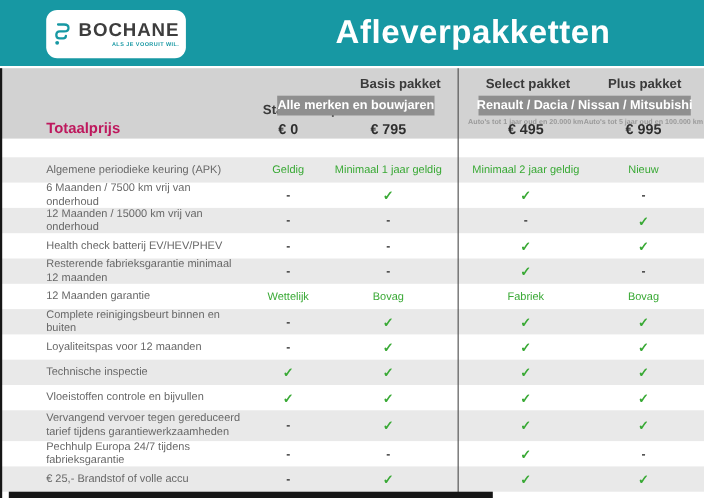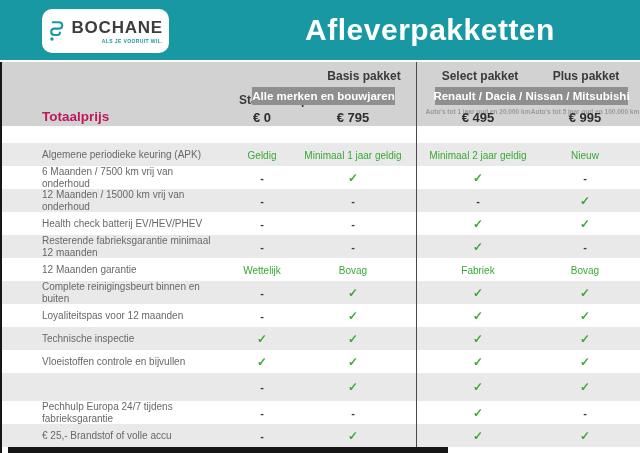--- a/index.html
+++ b/index.html
@@ -177,20 +177,21 @@
 
     <div class="row">
       <span class="row-label">Vloeistoffen controle en bijvullen</span>
       <span class="cell c0 val-check">✓</span>
       <span class="cell c1 val-check">✓</span>
       <span class="cell c2 val-check">✓</span>
       <span class="cell c3 val-check">✓</span>
     </div>
 
     <div class="row alt tall">
+      <span class="row-label">Vervangend vervoer tegen gereduceerd tarief tijdens garantiewerkzaamheden</span>
       <span class="cell c0 val-dash">-</span>
       <span class="cell c1 val-check">✓</span>
       <span class="cell c2 val-check">✓</span>
       <span class="cell c3 val-check">✓</span>
     </div>
 
     <div class="row">
       <span class="row-label">Pechhulp Europa 24/7 tijdens fabrieksgarantie</span>
       <span class="cell c0 val-dash">-</span>
       <span class="cell c1 val-dash">-</span>

